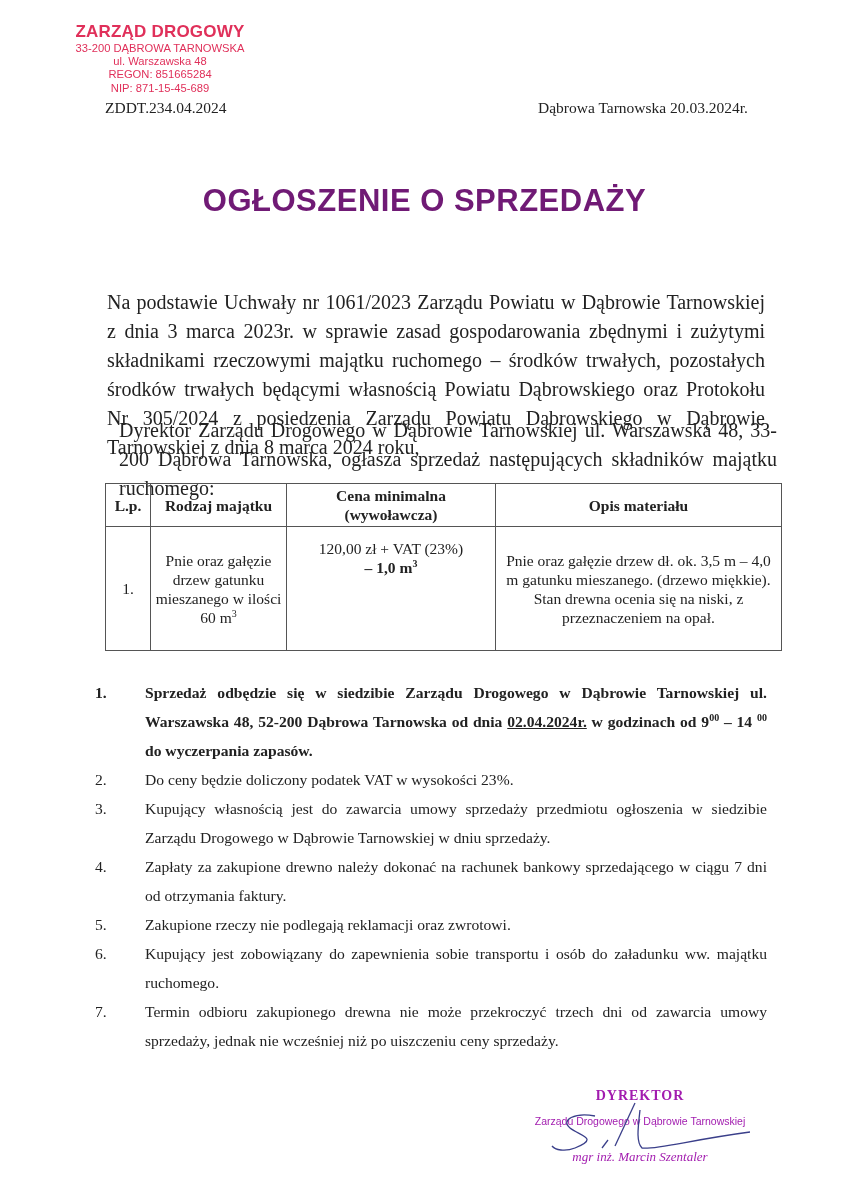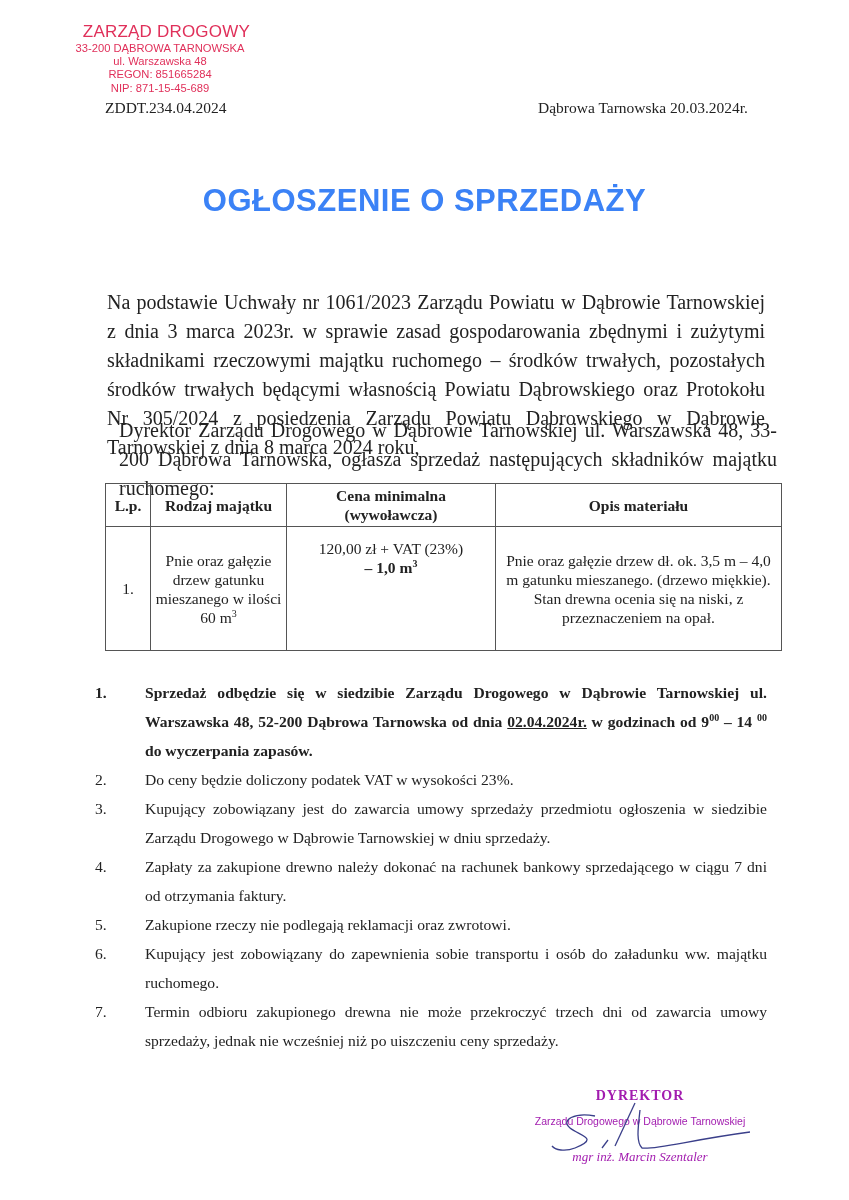--- a/index.html
+++ b/index.html
@@ -1,22 +1,22 @@
 <!DOCTYPE html>
 <html><head>
 <meta charset="utf-8">
 <style>
   html, body { margin: 0; padding: 0; background: #ffffff; }
   body { width: 849px; height: 1200px; position: relative; overflow: hidden; color: #222; font-family: "Liberation Serif", "DejaVu Serif", serif; }
   .stamp { position: absolute; left: 70px; top: 22px; width: 180px; text-align: center; color: #e0305a; font-family: "Liberation Sans", "DejaVu Sans", sans-serif; line-height: 1.18; }
-  .stamp .s-title { font-size: 17px; font-weight: normal; letter-spacing: 0.2px; text-align: right; }
+  .stamp .s-title { font-size: 17px; font-weight: bold; letter-spacing: 0.2px; }
   .stamp .s-line { font-size: 11.2px; }
   .ref { position: absolute; left: 105px; top: 99px; font-size: 15.5px; }
   .date { position: absolute; left: 538px; top: 99px; font-size: 15.5px; }
-  .title { position: absolute; left: 0; width: 849px; top: 183px; text-align: center; font-family: "Liberation Sans", "DejaVu Sans", sans-serif; font-weight: bold; font-size: 31px; color: #3b82f6; letter-spacing: 0.5px; }
+  .title { position: absolute; left: 0; width: 849px; top: 183px; text-align: center; font-family: "Liberation Sans", "DejaVu Sans", sans-serif; font-weight: bold; font-size: 31px; color: #701a75; letter-spacing: 0.5px; }
   .para { position: absolute; left: 107px; width: 658px; font-size: 20px; line-height: 29px; text-align: justify; }
   .p1 { top: 288px; }
   .p2 { top: 404px; }
   table.assets { position: absolute; left: 105px; top: 483px; width: 677px; border-collapse: collapse; font-size: 15.5px; }
   table.assets th, table.assets td { border: 1px solid #555; text-align: center; vertical-align: middle; padding: 2px 4px; line-height: 19px; }
   table.assets th { height: 38px; font-weight: bold; }
   table.assets td { height: 109px; }
   .c1 { width: 36px; } .c2 { width: 127px; } .c3 { width: 200px; }
   .bold { font-weight: bold; }
   ol.rules { position: absolute; left: 95px; top: 678px; width: 672px; margin: 0; padding: 0; list-style: none; font-size: 15.6px; }
@@ -82,21 +82,21 @@
   <li class="first">
     <span class="num">1.</span>
     <span class="txt"><span>Sprzedaż odbędzie się w siedzibie Zarządu Drogowego w Dąbrowie Tarnowskiej ul. Warszawska 48, 52-200 Dąbrowa Tarnowska od dnia </span><span class="u">02.04.2024r.</span><span> w godzinach od 9</span><sup>00</sup><span> – 14 </span><sup>00</sup><span> do wyczerpania zapasów.</span></span>
   </li>
   <li>
     <span class="num">2.</span>
     <span>Do ceny będzie doliczony podatek VAT w wysokości 23%.</span>
   </li>
   <li>
     <span class="num">3.</span>
-    <span>Kupujący zobowiązany jest do zawarcia umowy sprzedaży przedmiotu ogłoszenia w siedzibie Zarządu Drogowego w Dąbrowie Tarnowskiej  w dniu sprzedaży.</span>
+    <span>Kupujący własnością jest do zawarcia umowy sprzedaży przedmiotu ogłoszenia w siedzibie Zarządu Drogowego w Dąbrowie Tarnowskiej  w dniu sprzedaży.</span>
   </li>
   <li>
     <span class="num">4.</span>
     <span>Zapłaty za zakupione drewno należy dokonać na rachunek bankowy sprzedającego w ciągu 7 dni od otrzymania faktury.</span>
   </li>
   <li>
     <span class="num">5.</span>
     <span>Zakupione rzeczy nie podlegają reklamacji oraz zwrotowi.</span>
   </li>
   <li>

